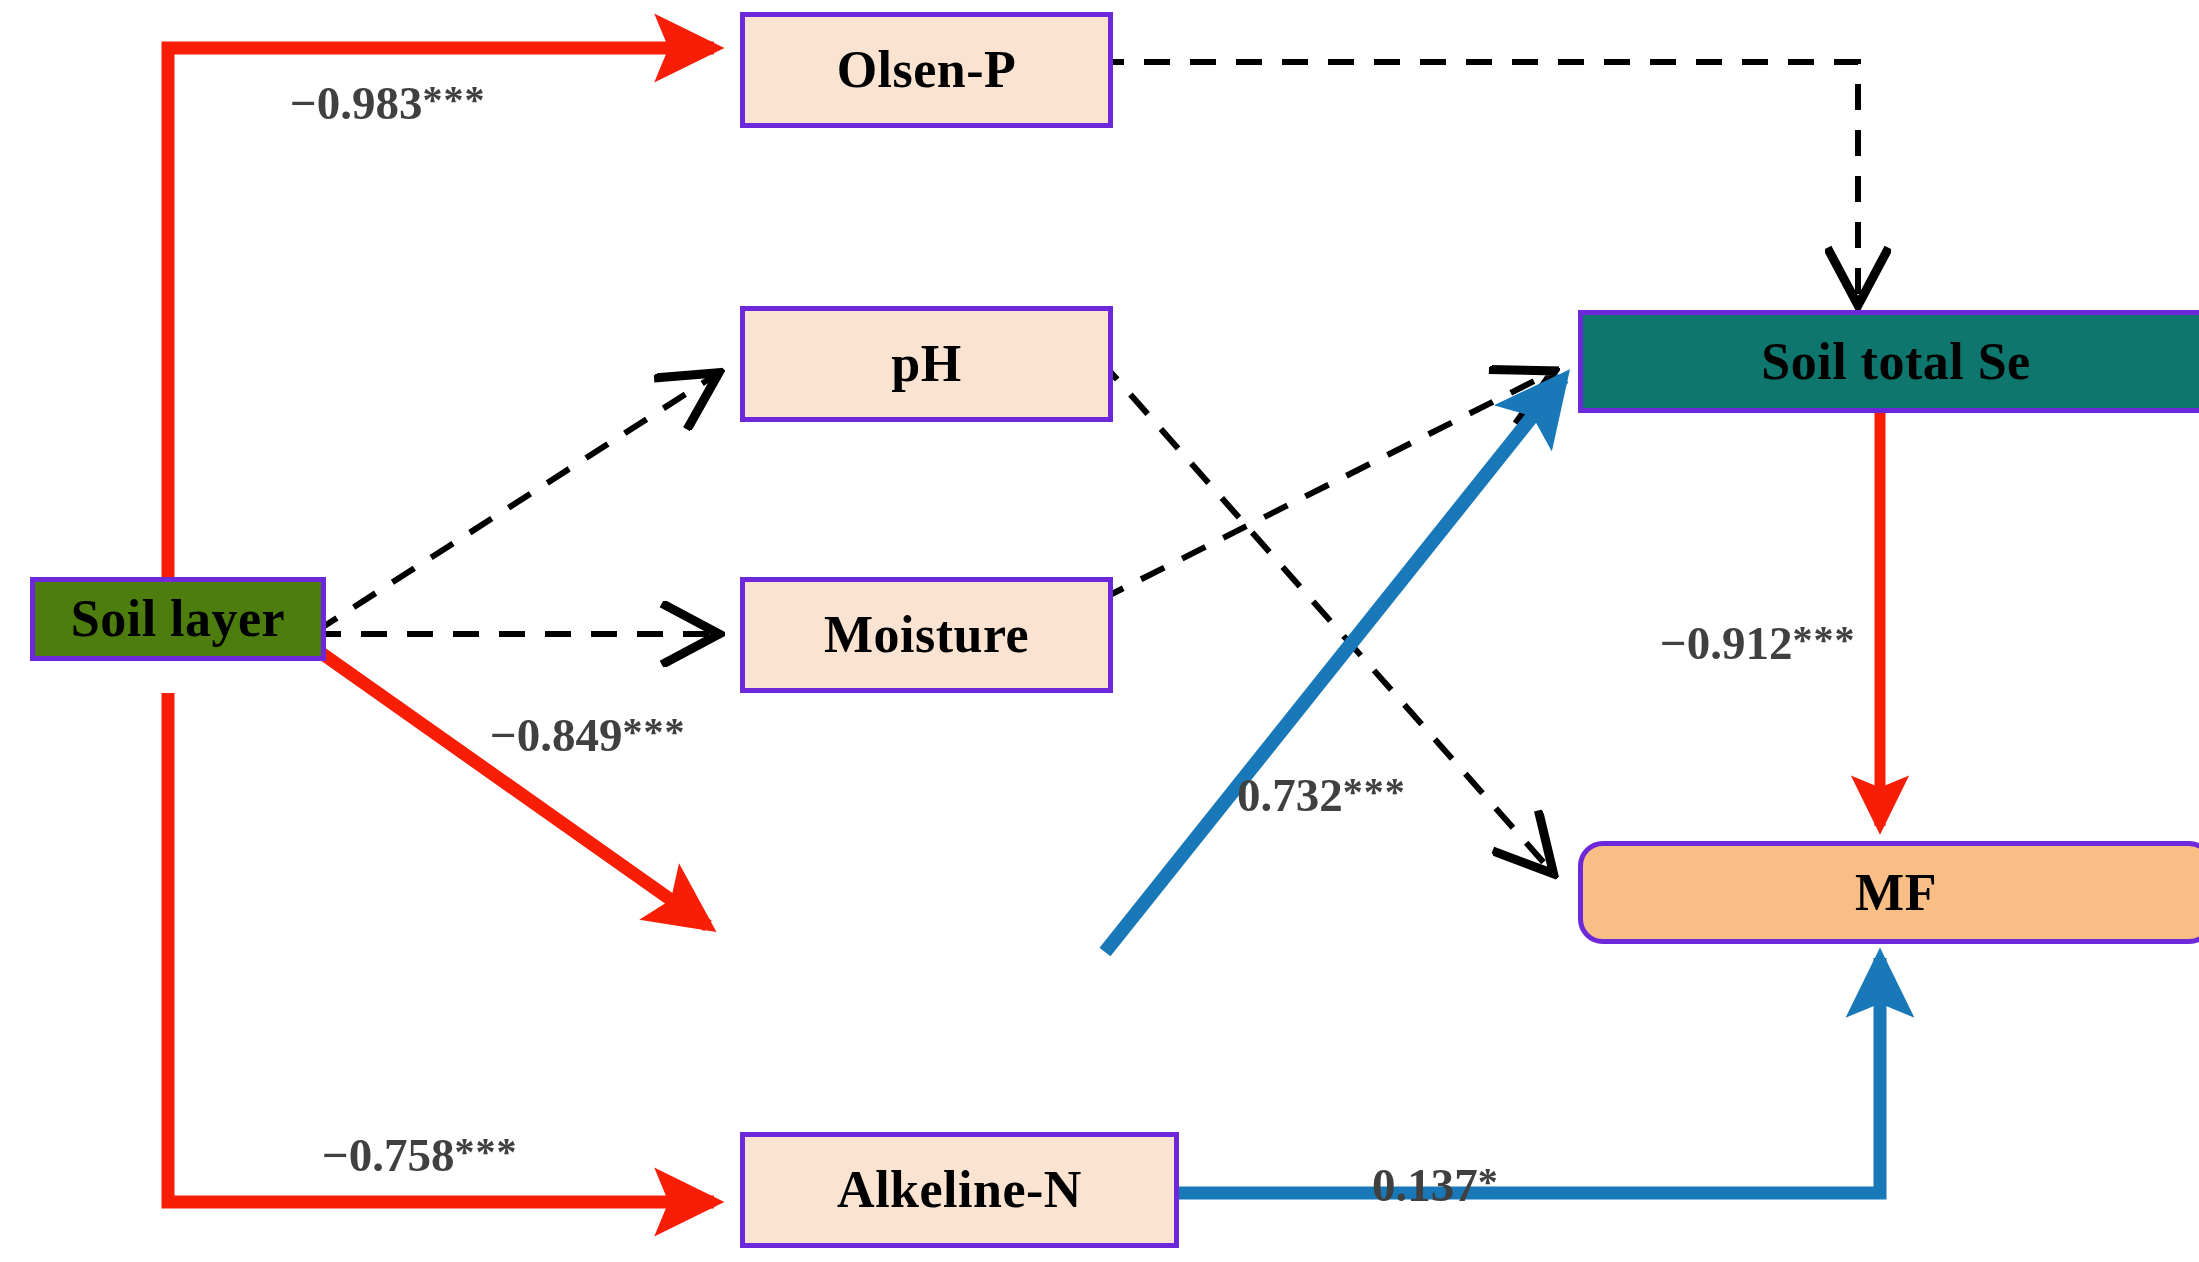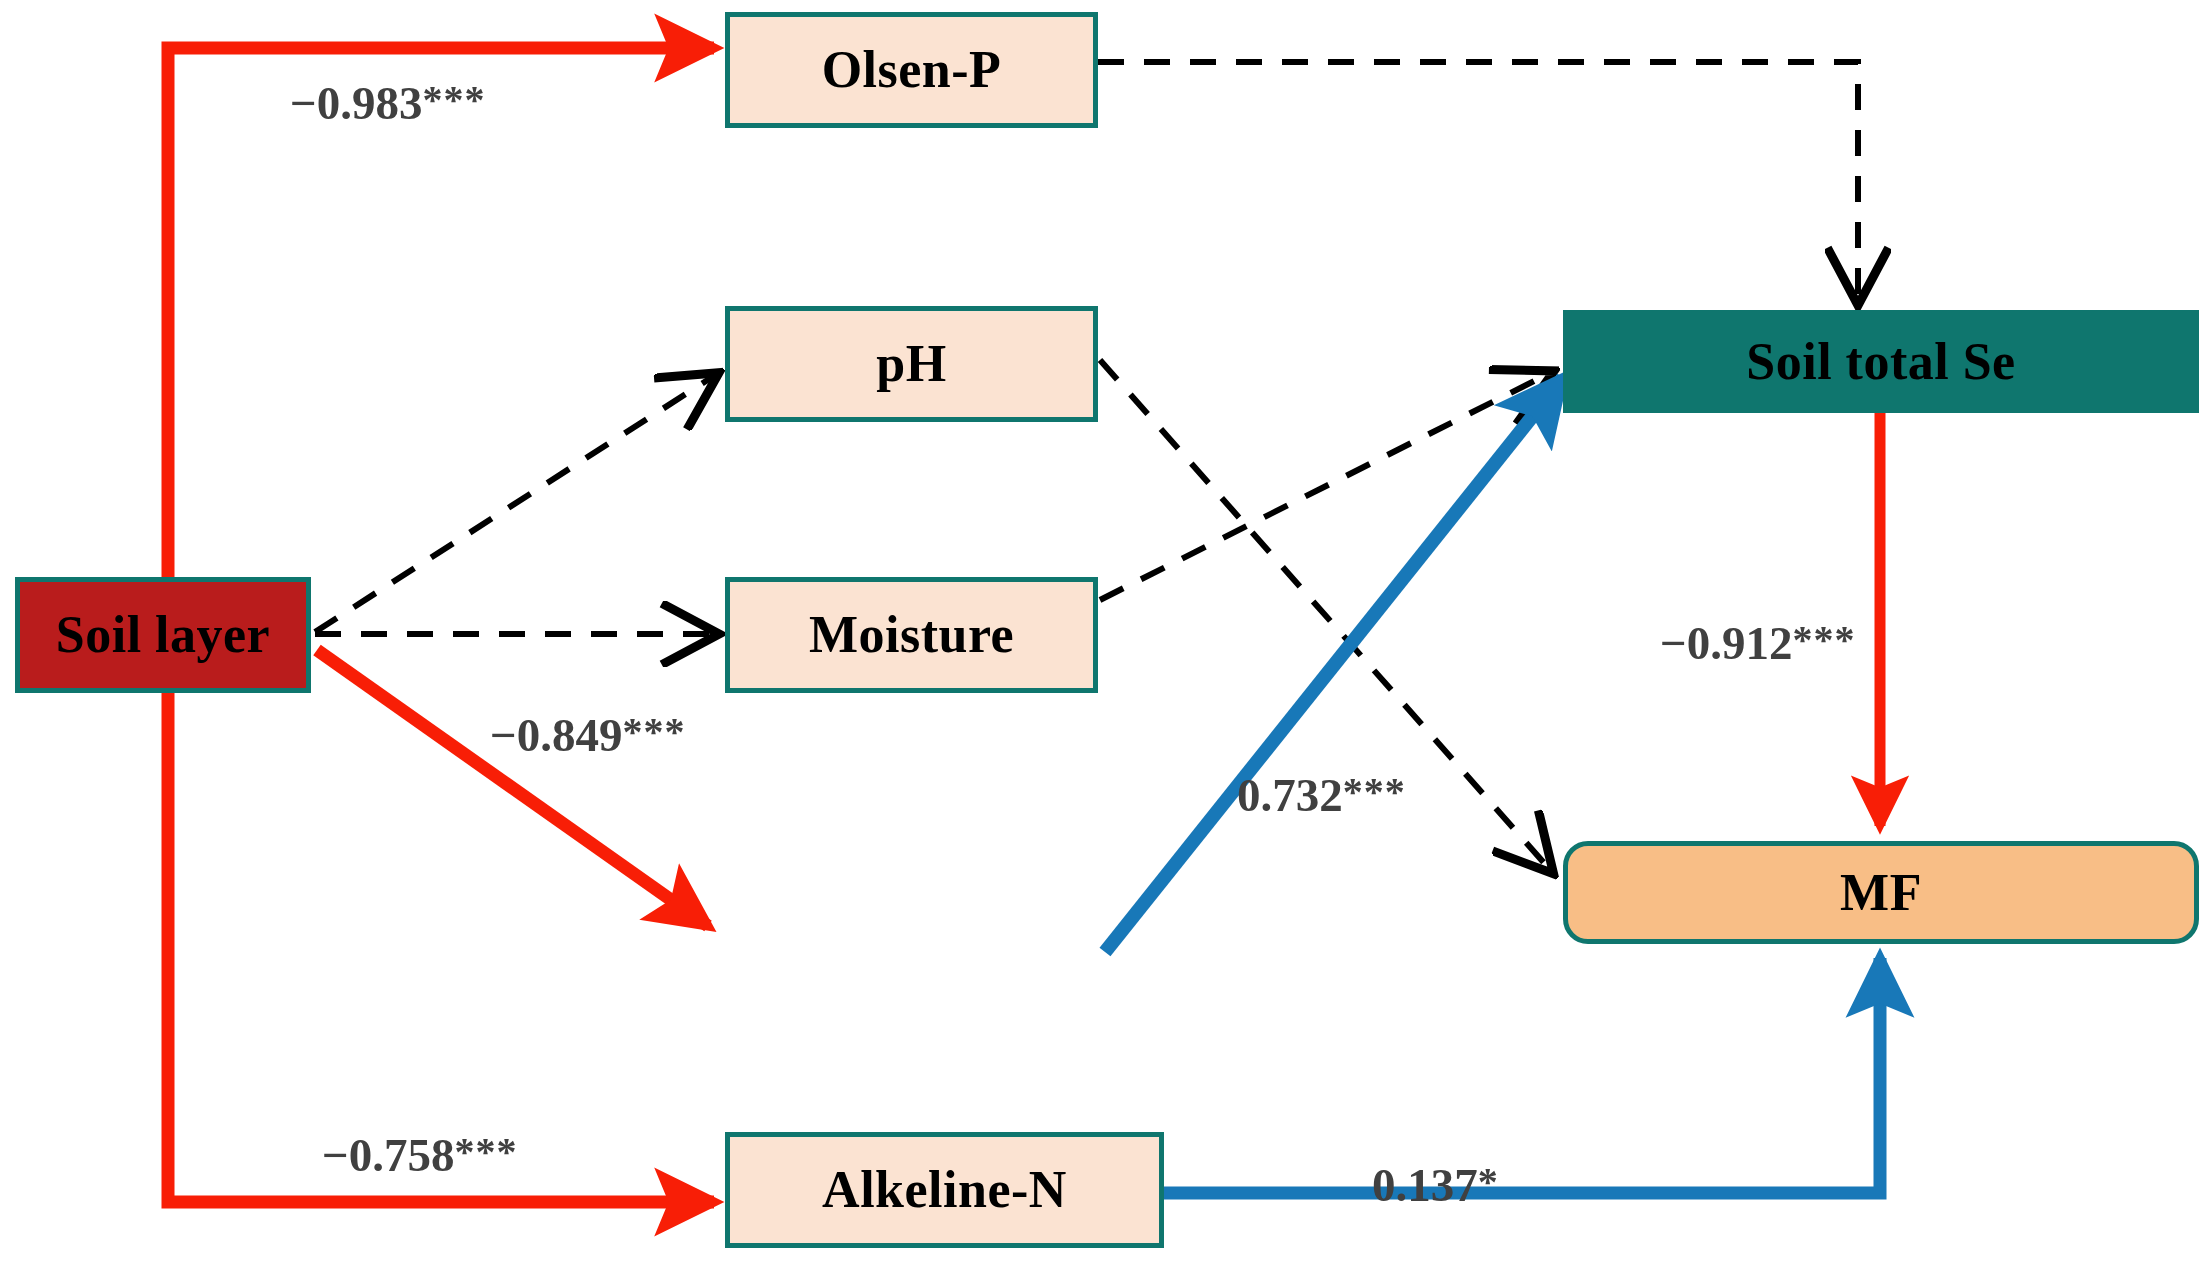--- a/index.html
+++ b/index.html
@@ -20,28 +20,29 @@
   #edges {
     position: absolute;
     left: 0;
     top: 0;
     width: 2199px;
     height: 1262px;
   }
   .node {
     position: absolute;
     box-sizing: border-box;
-    border: 5px solid #0f766e;
+    border: 5px solid #6d28d9;
     display: flex;
     align-items: center;
     justify-content: center;
     font-weight: bold;
     color: #000000;
     letter-spacing: 0.5px;
     z-index: 5;
+    margin-left: 15px;
   }
   .node-label {
     line-height: 1;
     white-space: nowrap;
   }
   .edge-label {
     position: absolute;
     font-weight: bold;
     color: #404040;
     white-space: nowrap;
@@ -89,21 +90,21 @@
 
     <path d="M1100,360 L1552,872" fill="none" stroke="#000000" stroke-width="6" stroke-dasharray="26 20" marker-end="url(#arrowBlack)"></path>
 
     <path d="M1105,952 L1563,378" fill="none" stroke="#1878B8" stroke-width="14" marker-end="url(#arrowBlue)"></path>
 
     <path d="M1880,413 L1880,826" fill="none" stroke="#F81E06" stroke-width="11" marker-end="url(#arrowRed)"></path>
 
     <path d="M1098,1193 L1880,1193 L1880,958" fill="none" stroke="#1878B8" stroke-width="13" marker-end="url(#arrowBlue)"></path>
   </svg>
 
-  <div class="node" style="left:15px; top:577px; width:296px; height:116px; background:#b91c1c; font-size:52px;font-family:Liberation Serif, serif;">
+  <div class="node" style="left:15px; top:577px; width:296px; height:84px; background:#4d7c0f; font-size:52px;font-family:Liberation Serif, serif;">
     <span class="node-label">Soil layer</span>
   </div>
 
   <div class="node" style="left:725px; top:12px; width:373px; height:116px; background:#FBE3D2; font-size:52px;">
     <span class="node-label">Olsen-P</span>
   </div>
 
   <div class="node" style="left:725px; top:306px; width:373px; height:116px; background:#FBE3D2; font-size:52px;">
     <span class="node-label">pH</span>
   </div>

